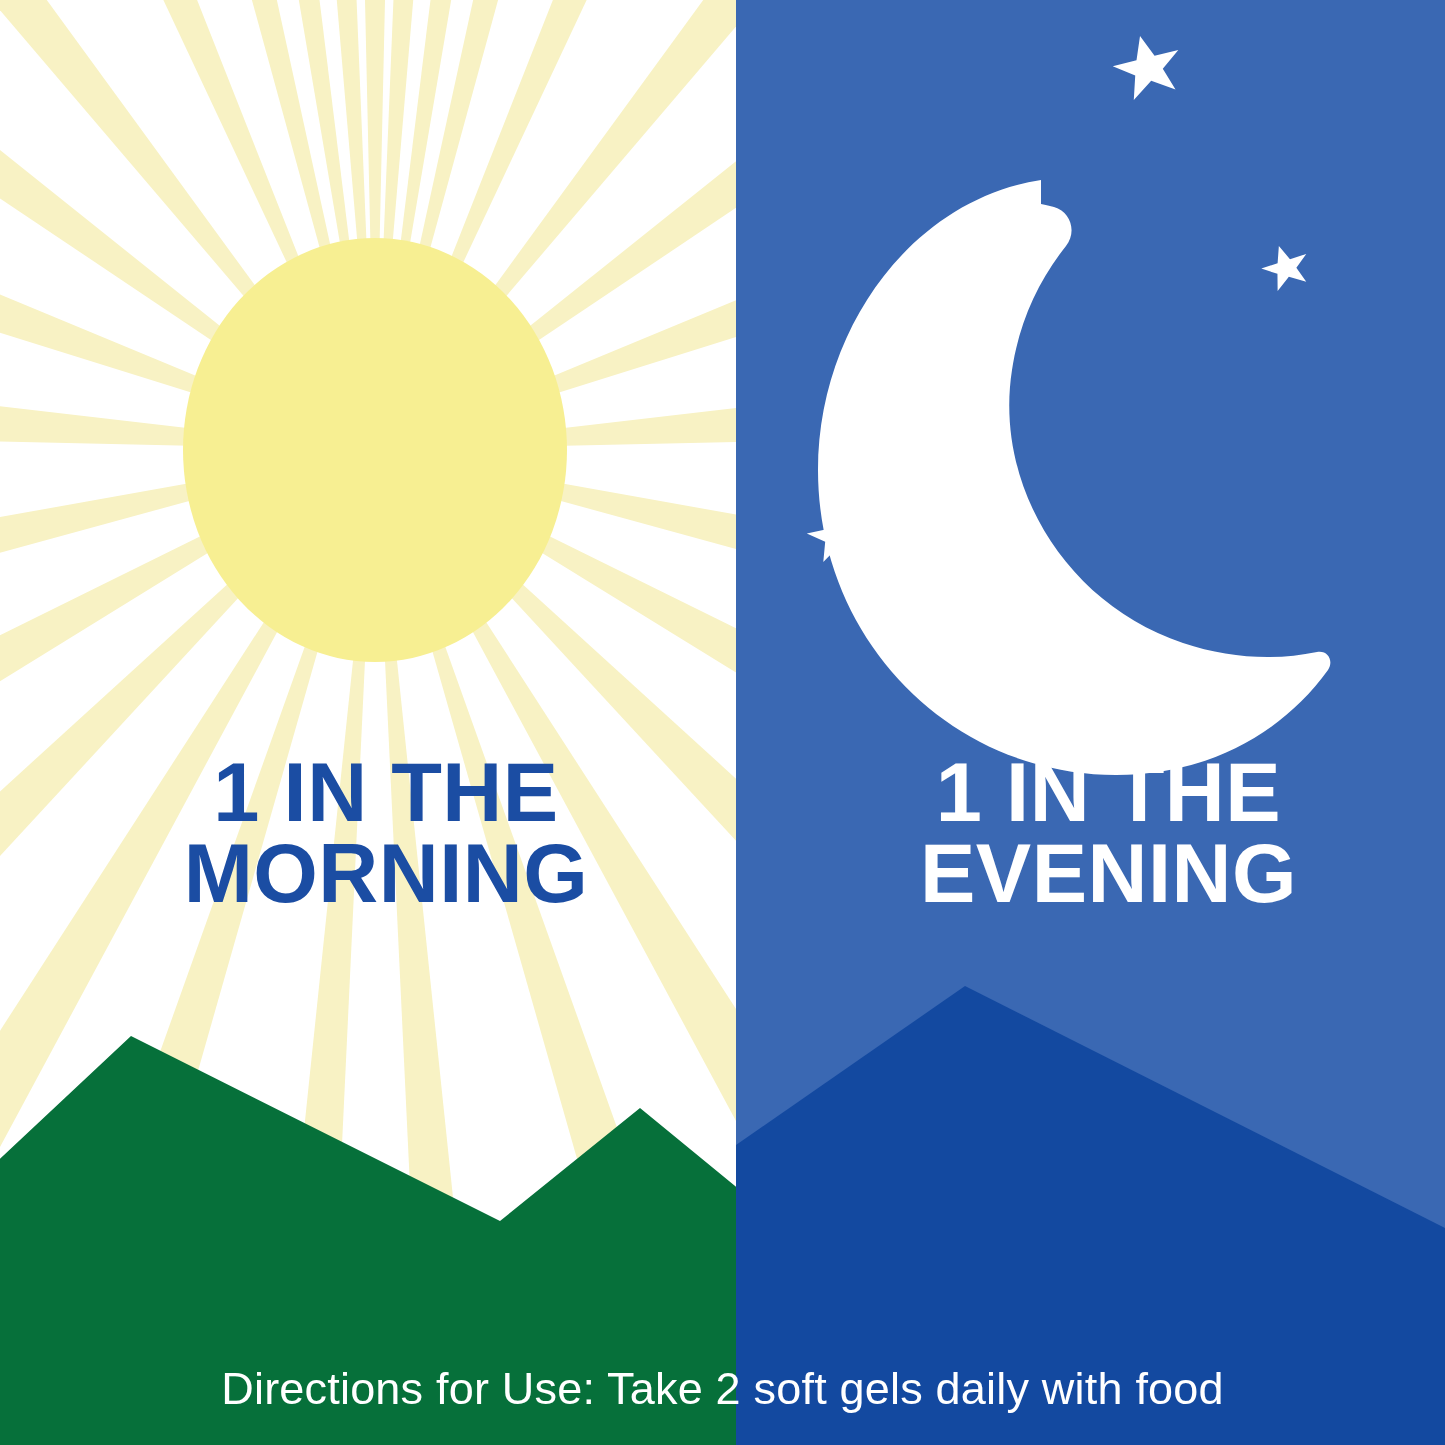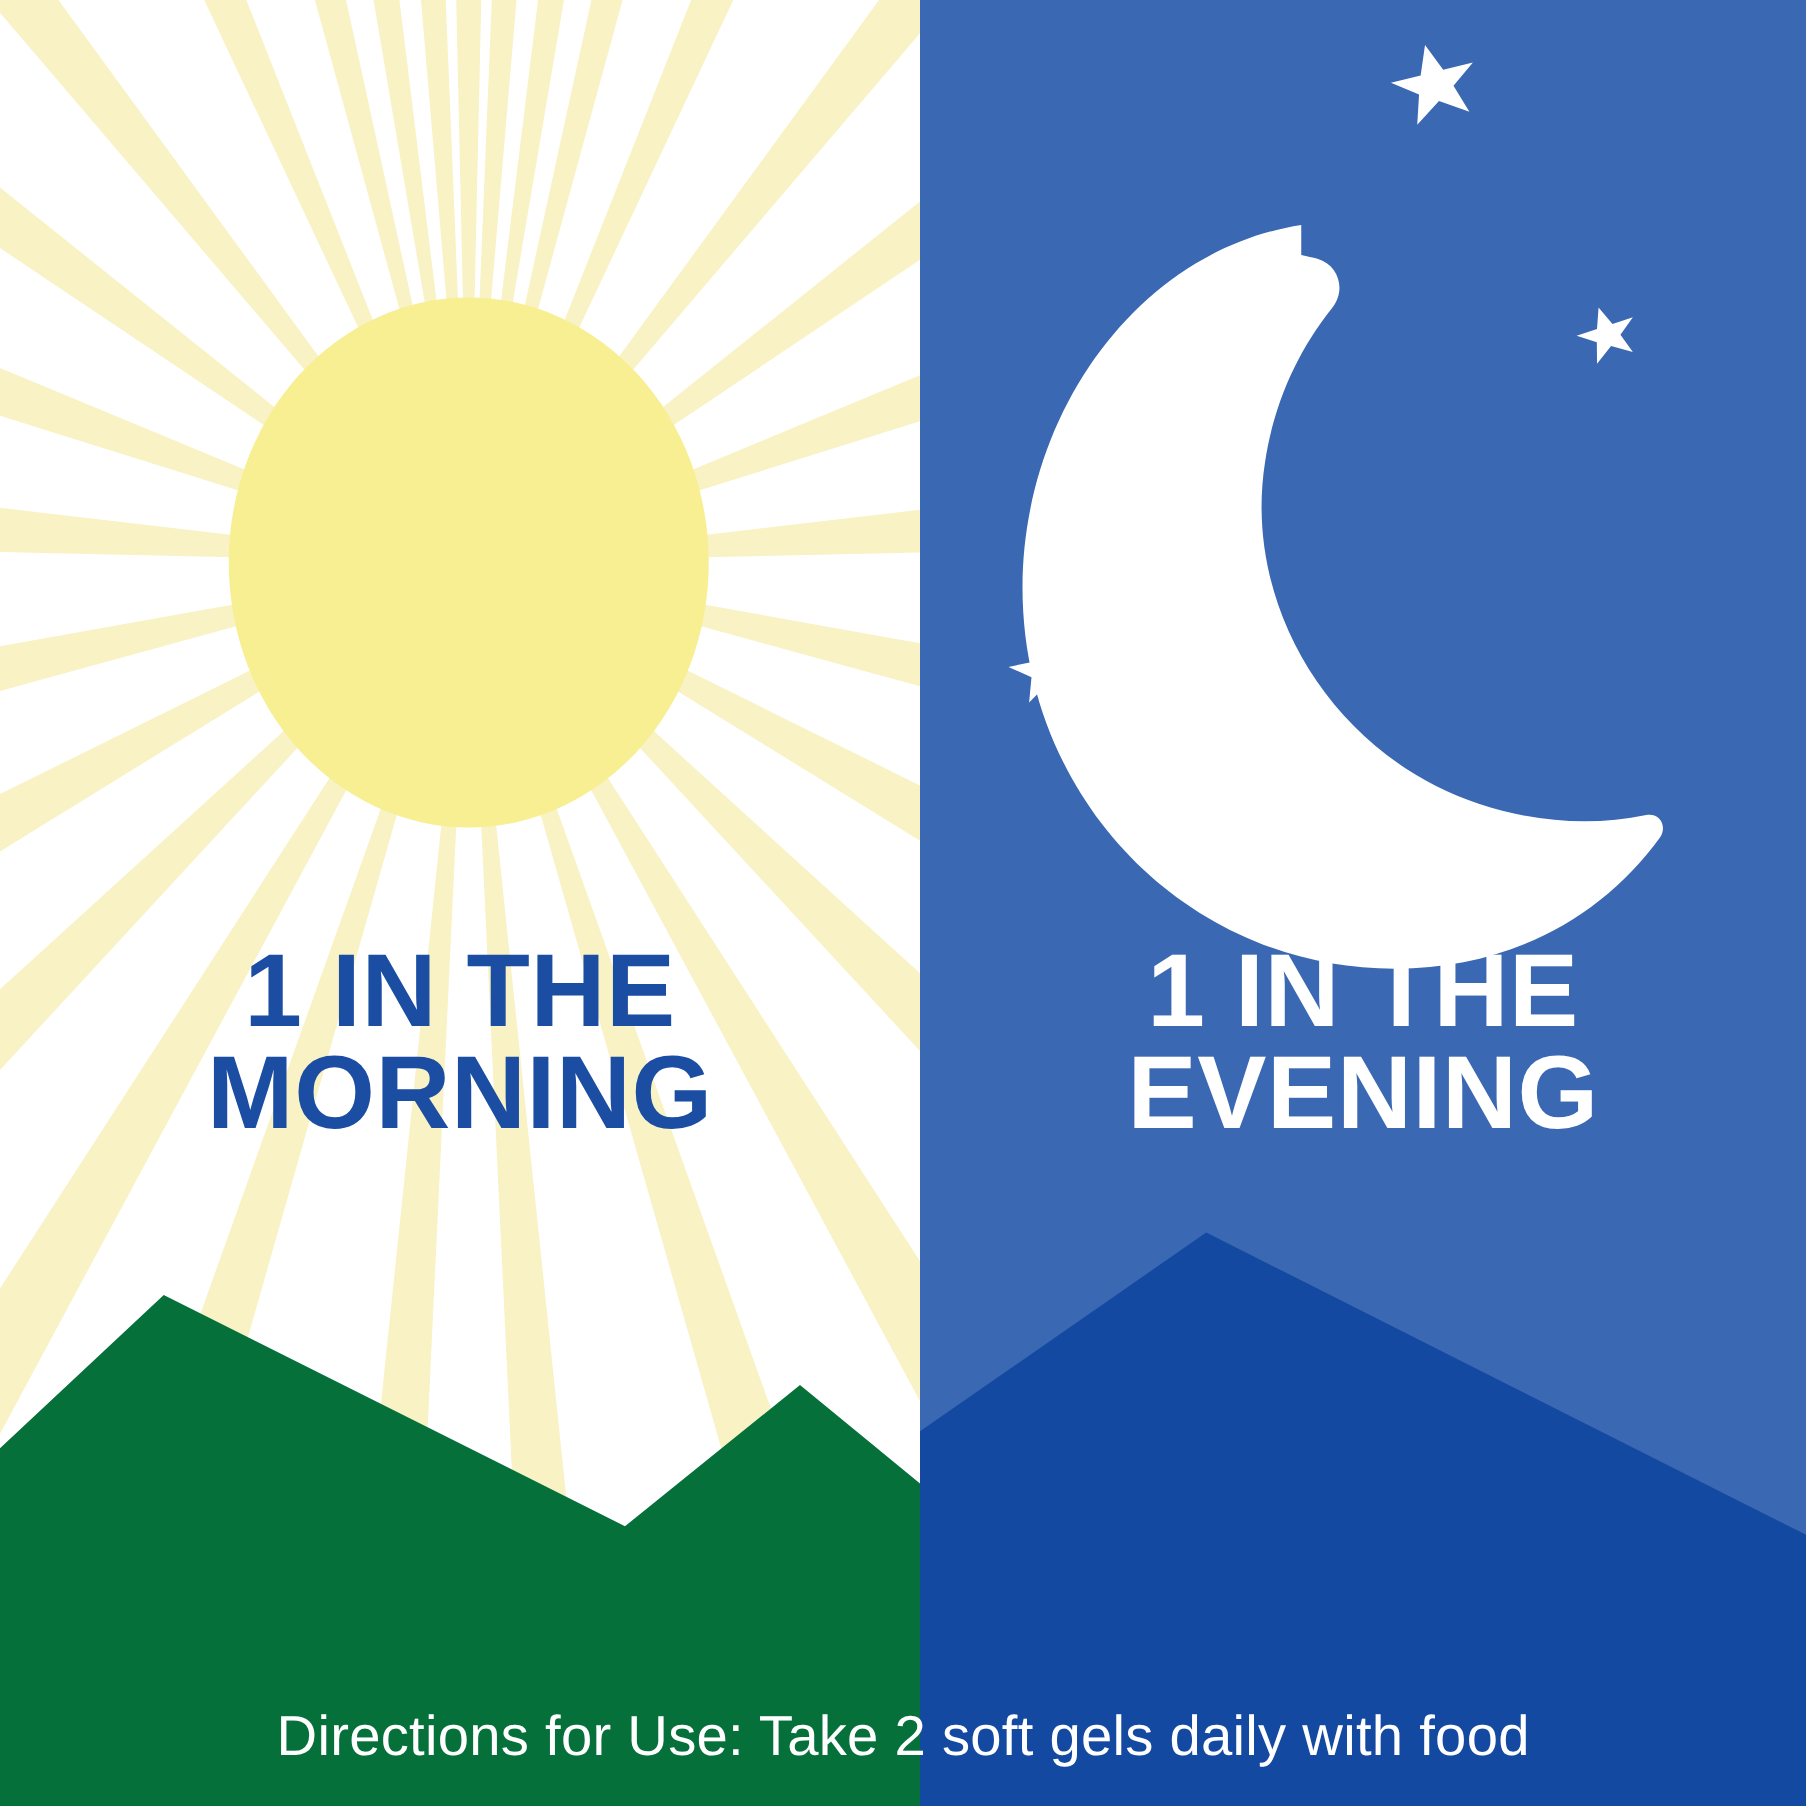--- a/index.html
+++ b/index.html
@@ -49,20 +49,21 @@
   .headline {
     position: absolute;
     width: 100%;
     text-align: center;
     font-family: "Liberation Sans", sans-serif;
     font-weight: bold;
     font-size: 83px;
     line-height: 0.98;
     letter-spacing: 0.5px;
     white-space: pre-line;
+    padding-left: 18px;
   }
   #morning-headline {
     top: 752px;
     left: 0;
     color: #1b4da3;
   }
   #evening-headline {
     top: 752px;
     left: 0;
     color: #ffffff;

